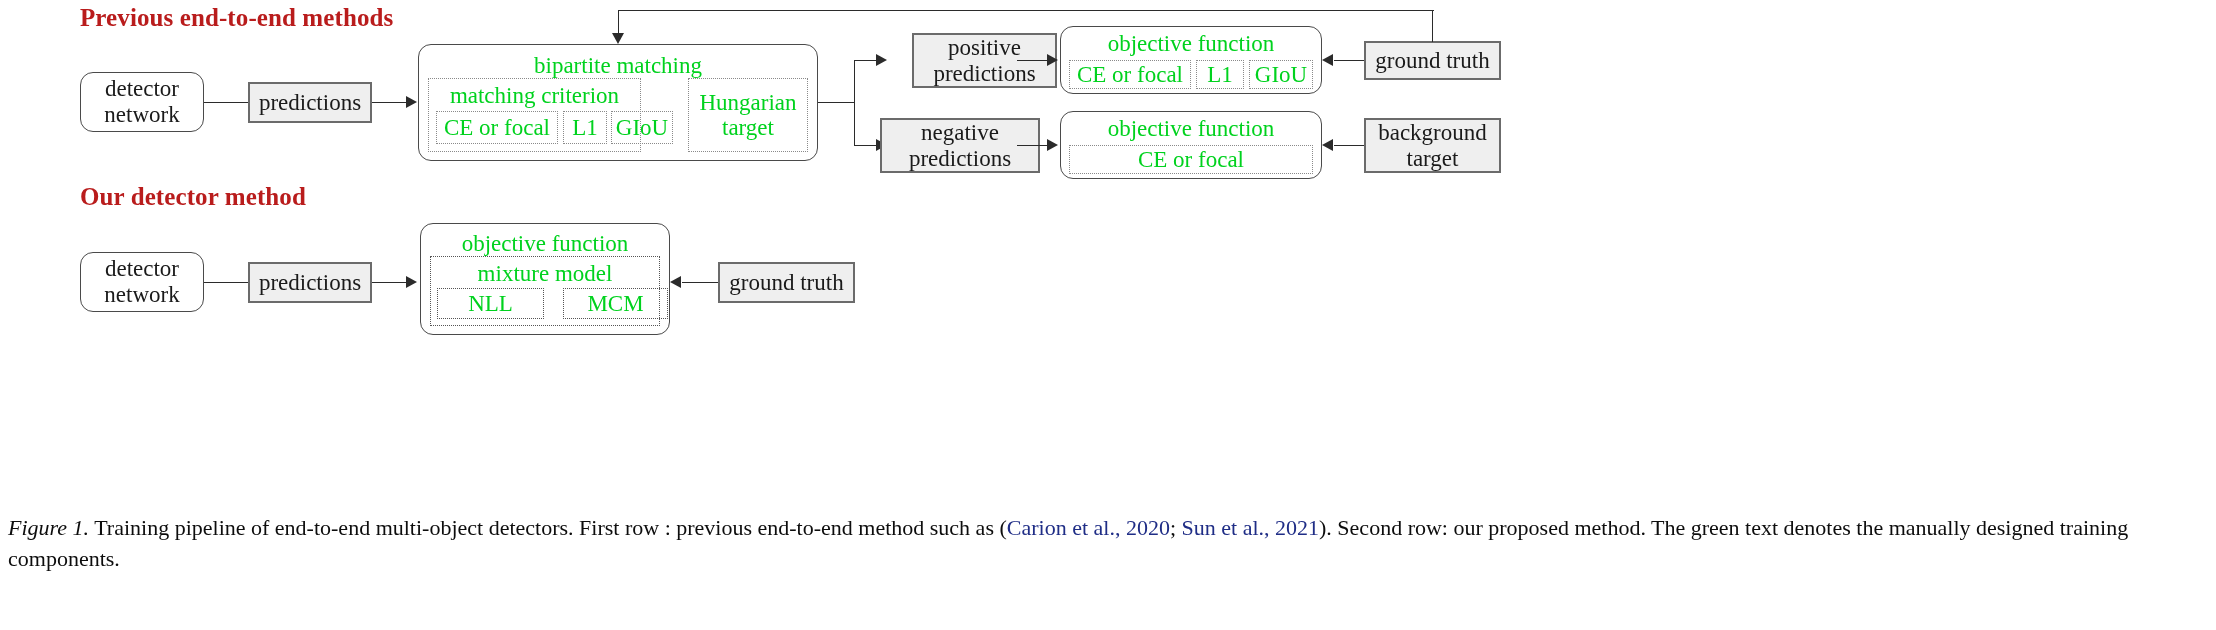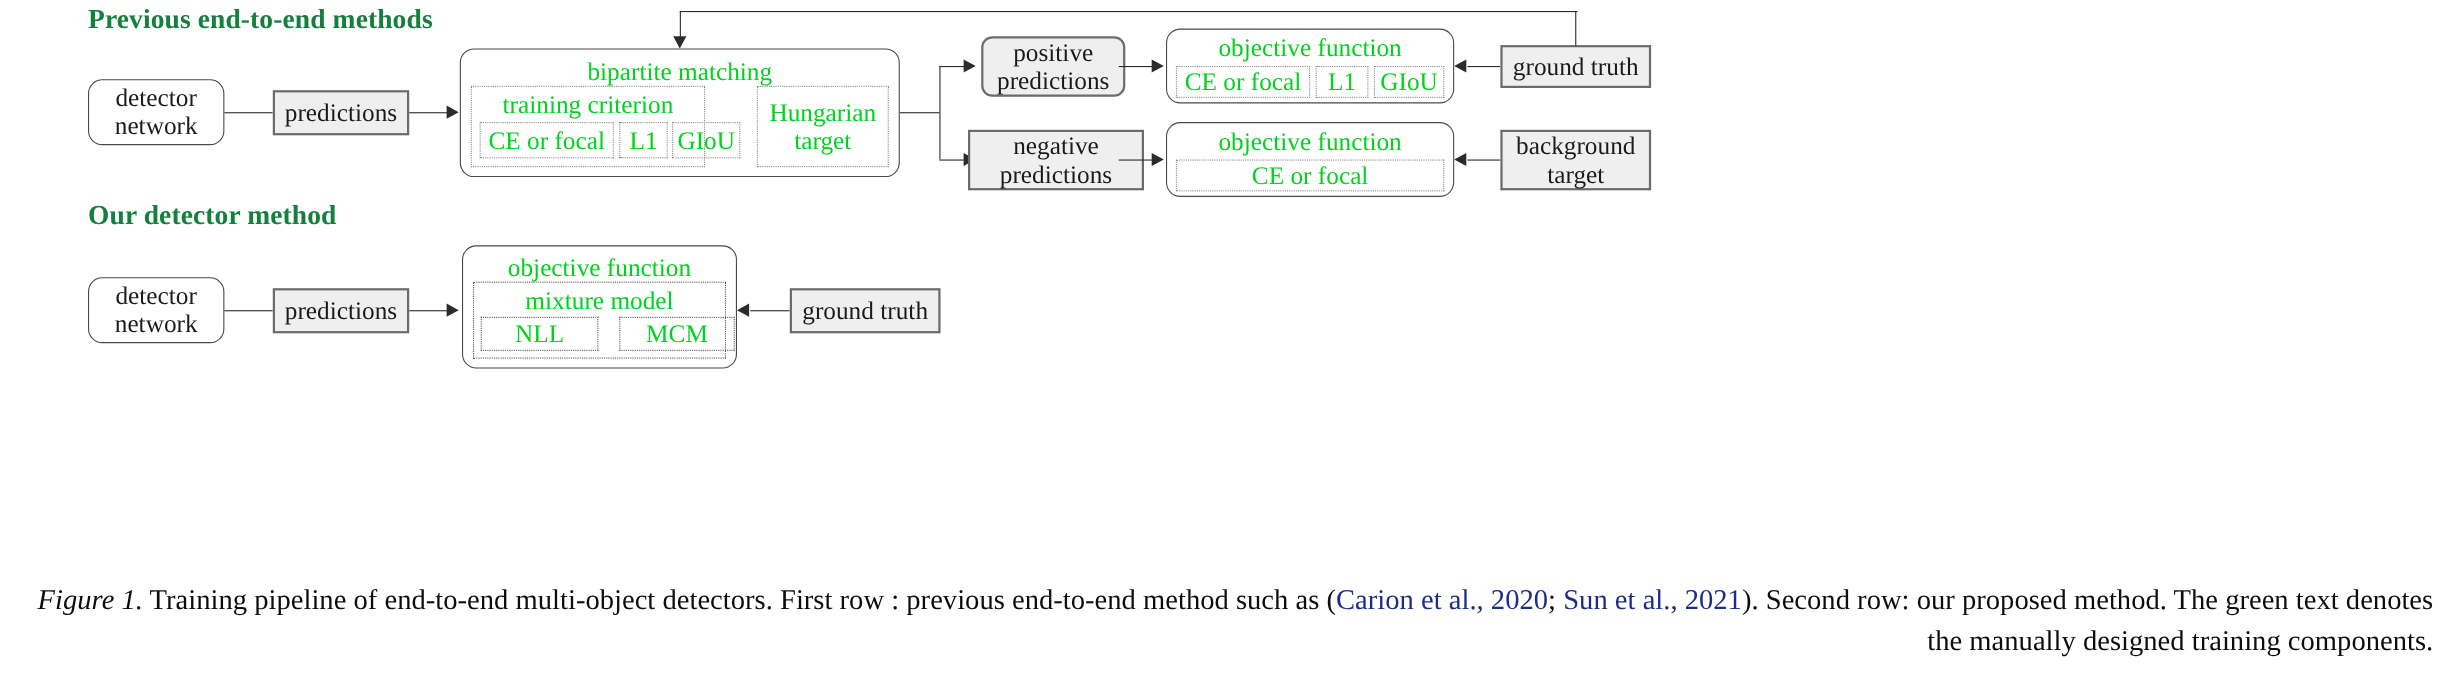--- a/index.html
+++ b/index.html
@@ -13,21 +13,21 @@
     position:relative;
   }
   .canvas{position:absolute;left:0;top:0;width:2216px;height:630px;}
 
   
   .section-title{
     position:absolute;
     font-weight:bold;
     font-size:25px;
     letter-spacing:.1px;
-    color:#15803d;
+    color:#b91c1c;
     white-space:nowrap;
   }
 
   
   .node{
     position:absolute;
     box-sizing:border-box;
     display:flex;
     align-items:center;
     justify-content:center;
@@ -108,26 +108,26 @@
   .arrow.down{
     border-left:6.5px solid transparent;
     border-right:6.5px solid transparent;
     border-top:11px solid #2b2b2b;
   }
 
   
   .caption{
     position:absolute;
     left:8px;
-    top:528px;
+    top:512px;
     width:2204px;
-    font-size:26px;
+    font-size:22px;
     line-height:1.42;
     color:#0d0d0d;
-    text-align:right;
+    text-align:left;
   }
   .caption .fig-label{font-style:italic;}
   .cite{color:#1f2d86;}
 </style>
 </head>
 <body>
 
 <div class="canvas">
 
   <div class="section-title" style="left:80px; top:4px;">Previous end-to-end methods</div>
@@ -140,39 +140,39 @@
   <div class="node gray" style="left:248px; top:82px; width:124px; height:41px;">predictions</div>
 
   <div class="hline" style="left:372px; top:102px; width:37px;"></div>
   <div class="arrow right" style="left:406px; top:95.5px;"></div>
 
   <div class="group" style="left:418px; top:44px; width:400px; height:117px;">
     <div class="group-label" style="top:8px;">bipartite matching</div>
   </div>
 
   <div class="dotted label-top" style="left:428px; top:78px; width:213px; height:74px; color:#00d21e;">
-    <span>training criterion</span>
+    <span>matching criterion</span>
   </div>
   <div class="dotted" style="left:436px; top:111px; width:122px; height:33px;">CE or focal</div>
   <div class="dotted" style="left:563px; top:111px; width:44px; height:33px;">L1</div>
   <div class="dotted" style="left:611px; top:111px; width:62px; height:33px;">GIoU</div>
 
   <div class="dotted" style="left:688px; top:78px; width:120px; height:74px;">Hungarian
 target</div>
 
   <div class="hline" style="left:818px; top:102px; width:36px;"></div>
   <div class="vline" style="left:854px; top:60px; height:85px;"></div>
 
   <div class="hline" style="left:854px; top:60px; width:26px;"></div>
   <div class="arrow right" style="left:876px; top:53.5px;"></div>
 
   <div class="hline" style="left:854px; top:145px; width:26px;"></div>
   <div class="arrow right" style="left:876px; top:138.5px;"></div>
 
-  <div class="node gray" style="left:892px; top:33px; width:131px; height:55px;border-radius:10px;">positive
+  <div class="node gray" style="left:912px; top:33px; width:145px; height:55px;">positive
 predictions</div>
 
   <div class="node gray" style="left:880px; top:118px; width:160px; height:55px;">negative
 predictions</div>
 
   <div class="hline" style="left:1017px; top:60px; width:33px;"></div>
   <div class="arrow right" style="left:1047px; top:53.5px;"></div>
 
   <div class="hline" style="left:1017px; top:145px; width:33px;"></div>
   <div class="arrow right" style="left:1047px; top:138.5px;"></div>

